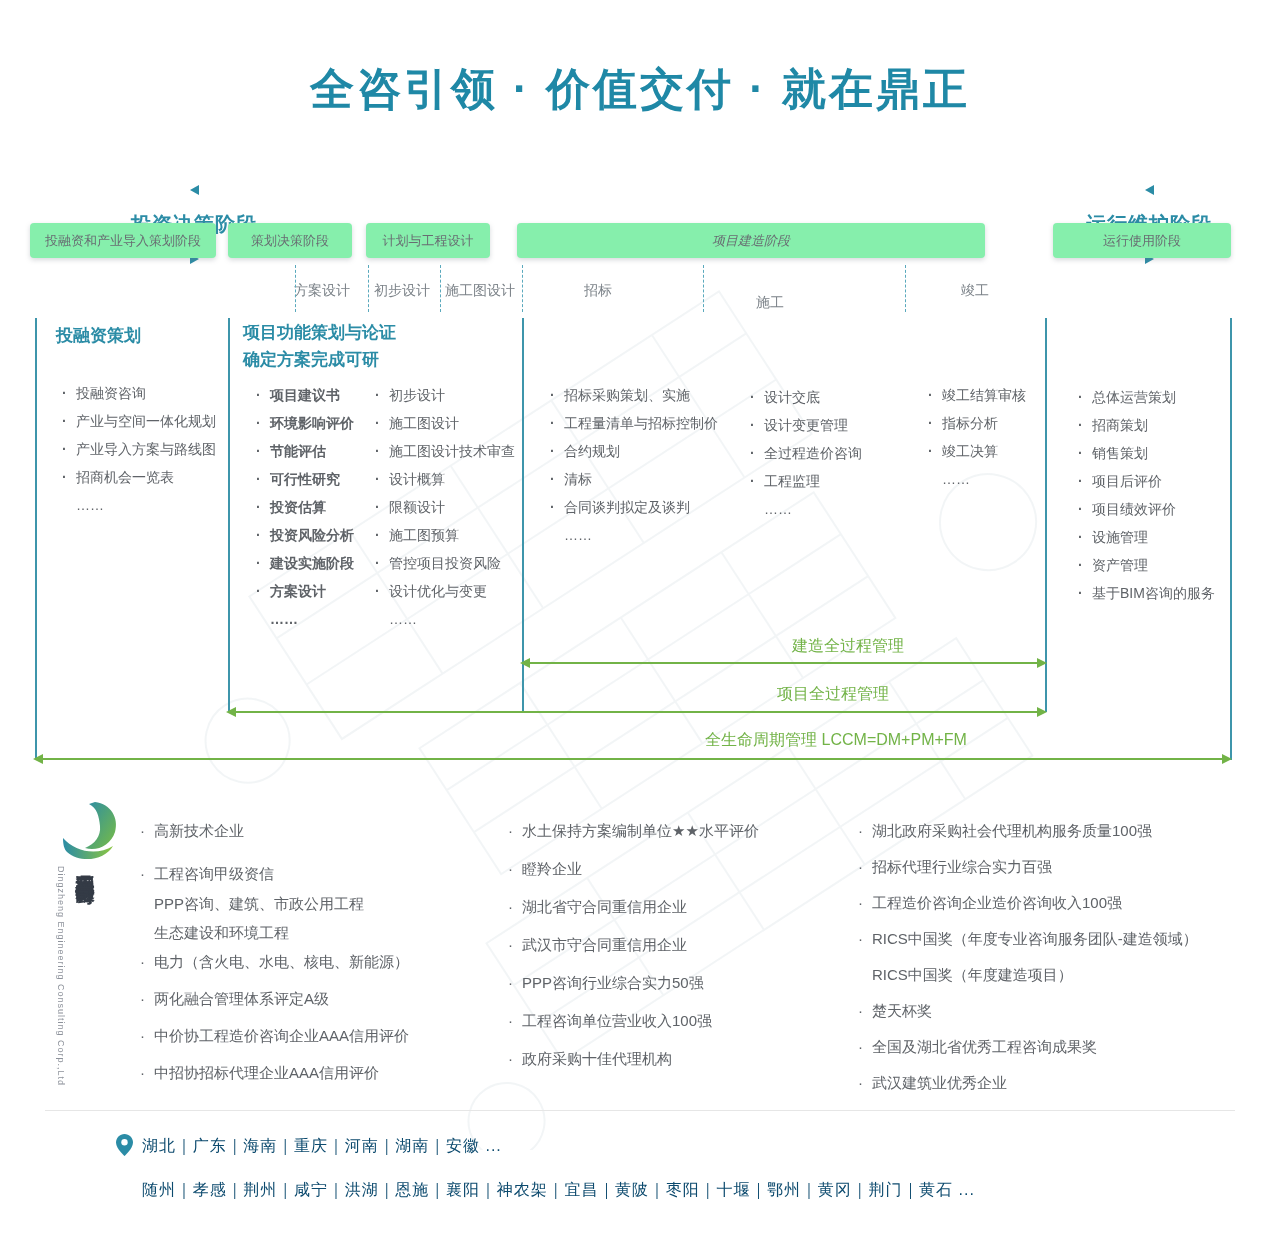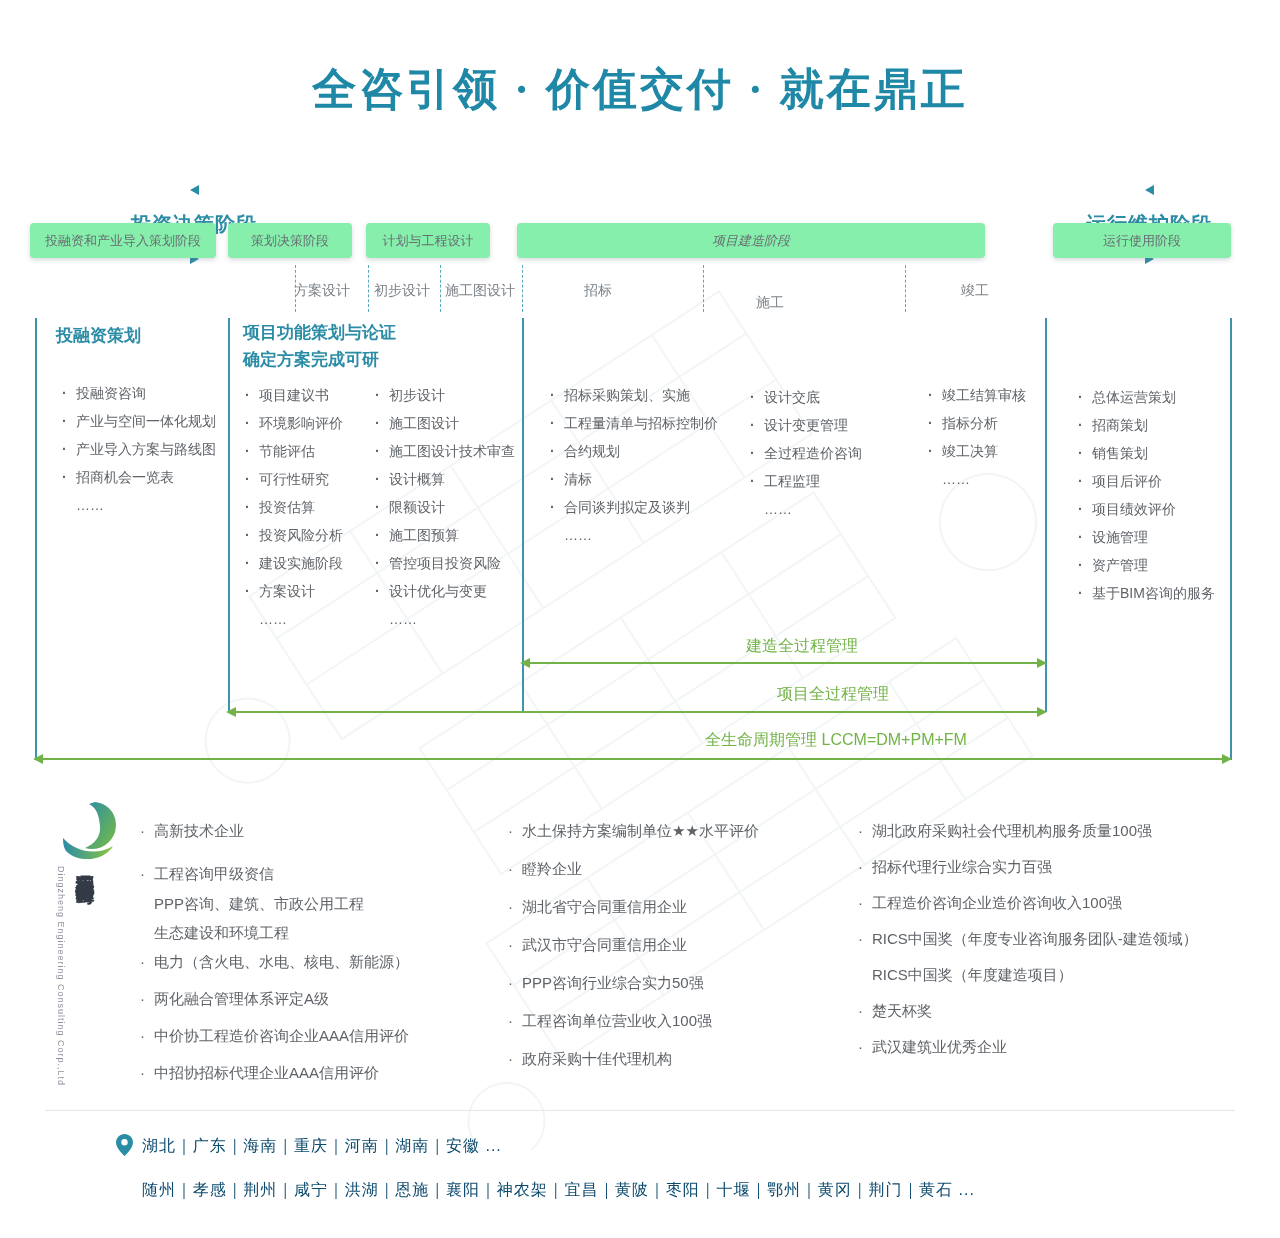--- a/index.html
+++ b/index.html
@@ -2,21 +2,21 @@
 <html><head>
 <meta charset="utf-8">
 <style>
   html,body{margin:0;padding:0;background:#fff;}
   .canvas{position:relative;width:1280px;height:1238px;background:#ffffff;overflow:hidden;
           font-family:"Liberation Sans","DejaVu Sans",sans-serif;color:#5f6368;}
   
   .wm{position:absolute;left:120px;top:200px;opacity:.55;pointer-events:none;}
   
   .title{position:absolute;top:60px;left:0;width:100%;text-align:center;
-         font-size:44px;font-weight:bold;color:#1f88a6;letter-spacing:3px;white-space:nowrap;font-family:Liberation Serif, serif;}
+         font-size:44px;font-weight:bold;color:#1f88a6;letter-spacing:3px;white-space:nowrap;}
   
   .phase{position:absolute;top:185px;height:22px;display:flex;align-items:center;gap:7px;flex-direction:column;}
   .plabel{font-size:20px;font-weight:bold;color:#2b8ca6;white-space:nowrap;letter-spacing:1px;}
   .pline{flex:1;height:0;border-top:2px solid #2b8ca6;}
   .tri{width:0;height:0;border-top:5px solid transparent;border-bottom:5px solid transparent;flex:0 0 auto;}
   .tri-l{border-right:9px solid #2b8ca6;}
   .tri-r{border-left:9px solid #2b8ca6;}
   
   .stage-box{position:absolute;top:223px;height:35px;background:#86efac;border-radius:4px;
              box-shadow:0 2px 5px rgba(110,120,130,.28);display:flex;align-items:center;justify-content:center;
@@ -142,21 +142,21 @@
   </div>
 
   <div class="svc-list" style="left:62px;top:384px;">
     <div class="svc-item">投融资咨询</div>
     <div class="svc-item">产业与空间一体化规划</div>
     <div class="svc-item">产业导入方案与路线图</div>
     <div class="svc-item">招商机会一览表</div>
     <div class="svc-item nb">……</div>
   </div>
 
-  <div class="svc-list" style="left:245px;top:386px;">
+  <div class="svc-list" style="left:256px;top:386px;font-weight:bold;">
     <div class="svc-item">项目建议书</div>
     <div class="svc-item">环境影响评价</div>
     <div class="svc-item">节能评估</div>
     <div class="svc-item">可行性研究</div>
     <div class="svc-item">投资估算</div>
     <div class="svc-item">投资风险分析</div>
     <div class="svc-item">建设实施阶段</div>
     <div class="svc-item">方案设计</div>
     <div class="svc-item nb">……</div>
   </div>
@@ -201,21 +201,21 @@
     <div class="svc-item">总体运营策划</div>
     <div class="svc-item">招商策划</div>
     <div class="svc-item">销售策划</div>
     <div class="svc-item">项目后评价</div>
     <div class="svc-item">项目绩效评价</div>
     <div class="svc-item">设施管理</div>
     <div class="svc-item">资产管理</div>
     <div class="svc-item">基于BIM咨询的服务</div>
   </div>
 
-  <div class="g-label" style="left:802px;top:636px;">建造全过程管理</div>
+  <div class="g-label" style="left:848px;top:636px;">建造全过程管理</div>
   <div class="g-arrow" style="left:522px;top:662px;width:523px;"></div>
 
   <div class="g-label" style="left:833px;top:684px;">项目全过程管理</div>
   <div class="g-arrow" style="left:228px;top:711px;width:817px;"></div>
 
   <div class="g-label" style="left:836px;top:730px;">全生命周期管理 LCCM=DM+PM+FM</div>
   <div class="g-arrow" style="left:35px;top:758px;width:1195px;"></div>
 
   <svg style="position:absolute;left:55px;top:800px;" width="68" height="60" viewBox="0 0 68 60">
     <defs>
@@ -255,20 +255,21 @@
     <div class="q-item">政府采购十佳代理机构</div>
   </div>
 
   <div class="q-col qc" style="left:858px;">
     <div class="q-item">湖北政府采购社会代理机构服务质量100强</div>
     <div class="q-item">招标代理行业综合实力百强</div>
     <div class="q-item">工程造价咨询企业造价咨询收入100强</div>
     <div class="q-item">RICS中国奖（年度专业咨询服务团队-建造领域）</div>
     <div class="q-item sub" style="margin-bottom:15px;">RICS中国奖（年度建造项目）</div>
     <div class="q-item">楚天杯奖</div>
+    <div class="q-item">全国及湖北省优秀工程咨询成果奖</div>
     <div class="q-item">武汉建筑业优秀企业</div>
   </div>
 
   <div class="divider"></div>
 
   <svg class="pin" width="17" height="22" viewBox="0 0 17 22">
     <path d="M8.5 0 C3.8 0 0 3.8 0 8.5 C0 14.5 8.5 22 8.5 22 C8.5 22 17 14.5 17 8.5 C17 3.8 13.2 0 8.5 0 Z" fill="#2b8ca6"></path>
     <circle cx="8.5" cy="8.2" r="3.2" fill="#ffffff"></circle>
   </svg>
   <div class="loc-row" style="left:142px;top:1136px;">湖北｜广东｜海南｜重庆｜河南｜湖南｜安徽  ...</div>

